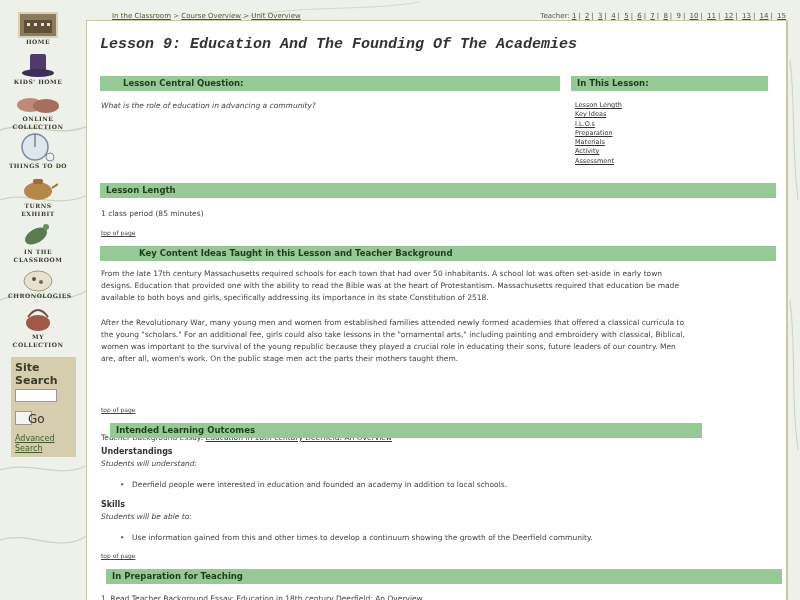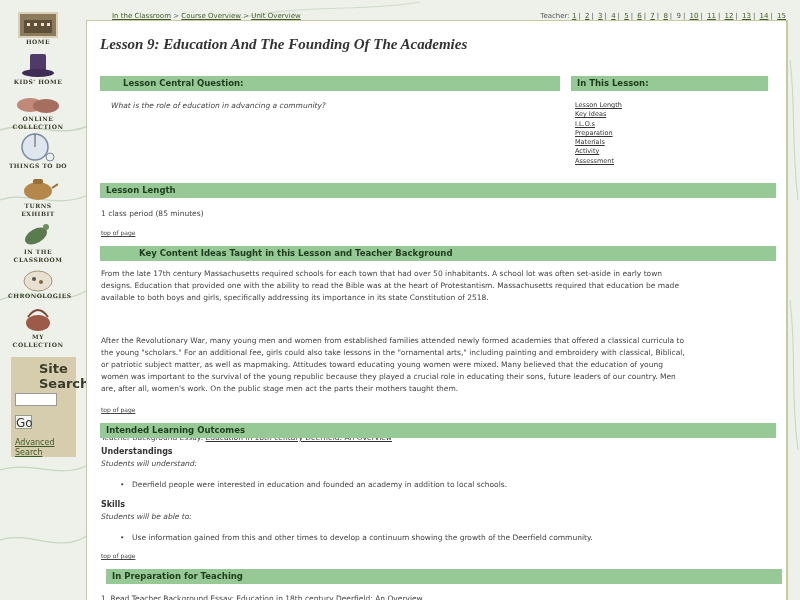--- a/index.html
+++ b/index.html
@@ -19,29 +19,29 @@
   .nav-icon { display: block; margin: 0 auto; }
   .nav-label {
     display: block; font-size: 6px; font-weight: bold; color: #3a3a2a;
     letter-spacing: 0.5px; text-transform: uppercase; line-height: 8px;
     font-family: "DejaVu Serif", serif;
   }
   .search-box {
     position: absolute; left: 11px; top: 357px; width: 65px; height: 100px;
     background: #d6ccae; padding: 4px 4px;
   }
-  .search-title { font-size: 13px; font-weight: bold; color: #3b3b2a; display: block; margin-left: 24px; }
+  .search-title { font-size: 11px; font-weight: bold; color: #3b3b2a; display: block; }
   .search-input {
     width: 42px; height: 13px; border: 1px solid #999; background: #fff;
     display: block; margin-top: 2px; font-size: 8px;
   }
   .go-button {
     margin-top: 9px; width: 17px; height: 14px; font-size: 12px;
     background: #f4f4f0; border: 1px solid #9a9a8a; display: block;
-    font-family: "DejaVu Sans", sans-serif; color: #333;
+    font-family: "DejaVu Sans", sans-serif; color: #333; padding-left: 12px;
   }
   .adv-link { display: block; margin-top: 9px; font-size: 8px; color: #3e5a2a; text-decoration: underline; line-height: 10px; }
 
   
   .breadcrumb {
     position: absolute; left: 88px; top: 12px; font-size: 7px; color: #666; margin-left: 24px;
   }
   .breadcrumb a { color: #3e5a2a; text-decoration: underline; }
   .lesson-nav {
     position: absolute; right: 14px; top: 12px; font-size: 7px; color: #555;
@@ -50,21 +50,21 @@
   .lesson-nav .sep { margin: 0 2px; }
 
   
   .main {
     position: absolute; left: 86px; top: 20px; width: 702px; height: 590px;
     background: #ffffff; border-left: 1px solid #c9c9a0; border-right: 2px solid #c9c9a0;
     border-top: 1px solid #c9c9a0;
   }
   .page-title {
     position: absolute; left: 13px; top: 15px;
-    font-family: Liberation Serif, serif; font-style: italic; font-size: 15px; color: #333;
+    font-family: Liberation Mono, monospace; font-style: italic; font-size: 15px; color: #333;
   }
   .sect-header {
     position: absolute; background: #96c996; height: 15px;
     font-size: 8.5px; font-weight: bold; color: #1e3b1e; padding: 2px 6px; line-height: 11px;
   }
   .body-text { position: absolute; font-size: 7.5px; color: #444; line-height: 12px; }
   .italic { font-style: italic; }
   .top-link { position: absolute; font-size: 6px; color: #444; text-decoration: underline; }
   .toc { position: absolute; left: 488px; top: 80px; }
   .toc a { display: block; font-size: 6.5px; color: #333; text-decoration: underline; line-height: 9.3px; }
@@ -184,21 +184,21 @@
   <a>12</a><span class="sep">|</span>
   <a>13</a><span class="sep">|</span>
   <a>14</a><span class="sep">|</span>
   <a>15</a>
 </div>
 
 <main class="main">
   <h1 class="page-title">Lesson 9: Education And The Founding Of The Academies</h1>
 
   <div class="sect-header" style="left:13px; top:55px; width:460px;padding-left:23px;">Lesson Central Question:</div>
-  <div class="body-text italic" style="left:24px; top:79px;text-align:center;">What is the role of education in advancing a community?</div>
+  <div class="body-text italic" style="left:14px; top:79px;text-align:center;">What is the role of education in advancing a community?</div>
 
   <div class="sect-header" style="left:484px; top:55px; width:197px;">In This Lesson:</div>
   <div class="toc">
     <a>Lesson Length</a>
     <a>Key Ideas</a>
     <a>I.L.O.s</a>
     <a>Preparation</a>
     <a>Materials</a>
     <a>Activity</a>
     <a>Assessment</a>
@@ -207,34 +207,33 @@
   <div class="sect-header" style="left:13px; top:162px; width:676px;">Lesson Length</div>
   <div class="body-text" style="left:14px; top:187px;">1 class period (85 minutes)</div>
   <a class="top-link" style="left:14px; top:208px;">top of page</a>
 
   <div class="sect-header" style="left:13px; top:225px; width:676px;padding-left:39px;">Key Content Ideas Taught in this Lesson and Teacher Background</div>
   <div class="body-text" style="left:14px; top:247px; width:670px;">
     <div>From the late 17th century Massachusetts required schools for each town that had over 50 inhabitants. A school lot was often set-aside in early town</div>
     <div>designs. Education that provided one with the ability to read the Bible was at the heart of Protestantism. Massachusetts required that education be made</div>
     <div>available to both boys and girls, specifically addressing its importance in its state Constitution of 2518.</div>
   </div>
-  <div class="body-text" style="left:14px; top:296px; width:670px;margin-top:18px;">
+  <div class="body-text" style="left:14px; top:296px; width:670px;">
     <div>After the Revolutionary War, many young men and women from established families attended newly formed academies that offered a classical curricula to</div>
     <div>the young "scholars." For an additional fee, girls could also take lessons in the "ornamental arts," including painting and embroidery with classical, Biblical,</div>
-    <div>or patriotic subject matter, as well as mapmaking. Attitudes toward educating young women were mixed. Many believed that the education of young</div>
     <div>women was important to the survival of the young republic because they played a crucial role in educating their sons, future leaders of our country. Men</div>
     <div>are, after all, women's work. On the public stage men act the parts their mothers taught them.</div>
   </div>
   <div class="body-text" style="left:14px; top:364px;margin-top:47px;">
     <span>Teacher Background Essay:</span>
     <a class="essay-link">Education in 18th century Deerfield: An Overview</a>
   </div>
   <a class="top-link" style="left:14px; top:385px;">top of page</a>
 
-  <div class="sect-header" style="left:13px; top:402px; width:676px;">Intended Learning Outcomes</div>
+  <div class="sect-header" style="left:23px; top:402px; width:592px;">Intended Learning Outcomes</div>
   <div class="subhead" style="left:14px; top:426px;">Understandings</div>
   <div class="body-text italic" style="left:14px; top:437px;">Students will understand:</div>
   <div class="bullet" style="left:45px; top:459px;">Deerfield people were interested in education and founded an academy in addition to local schools.</div>
   <div class="subhead" style="left:14px; top:479px;">Skills</div>
   <div class="body-text italic" style="left:14px; top:490px;">Students will be able to:</div>
   <div class="bullet" style="left:45px; top:512px;">Use information gained from this and other times to develop a continuum showing the growth of the Deerfield community.</div>
   <a class="top-link" style="left:14px; top:531px;">top of page</a>
 
   <div class="sect-header" style="left:19px; top:548px; width:676px;">In Preparation for Teaching</div>
   <div class="body-text" style="left:14px; top:572px;">1. Read Teacher Background Essay: Education in 18th century Deerfield: An Overview</div>

